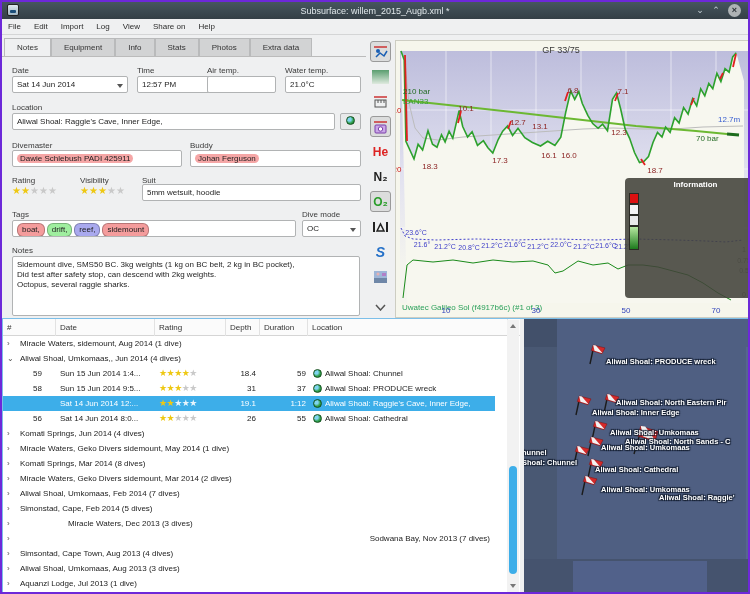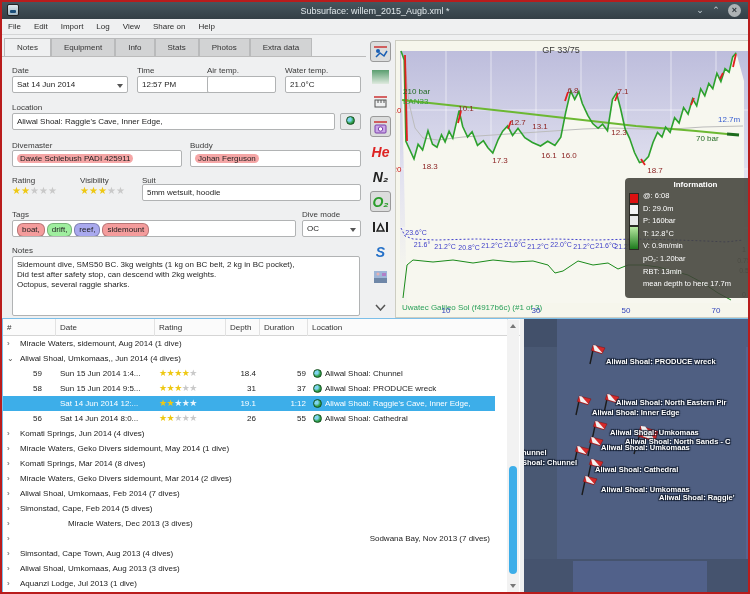--- a/index.html
+++ b/index.html
@@ -1,18 +1,18 @@
 <!DOCTYPE html>
 <html><head>
 <meta charset="utf-8">
 <style>
   * { margin:0; padding:0; box-sizing:border-box; }
   html,body { width:750px; height:594px; font-family:"Liberation Sans", sans-serif; }
   #win { position:absolute; left:0; top:0; width:750px; height:594px; background:#eff0f1;
-         border:2px solid #b91c1c; overflow:hidden; }
+         border:2px solid #6d28d9; overflow:hidden; }
   
   #titlebar { position:absolute; left:0; top:0; width:100%; height:17px;
     background:linear-gradient(#46565e,#343f46); display:flex; align-items:center; }
   #app-icon { position:absolute; left:5px; top:2px; width:12px; height:12px; border-radius:2px;
     background:linear-gradient(#dfe9ee,#9fb6c2); border:1px solid #222; }
   #app-icon:before{ content:""; position:absolute; left:2px; top:5px; width:6px; height:3px; background:#1c4f7a; border-radius:1px;}
   #title-text { width:100%; text-align:center; color:#dfe7ea; font-size:9px; }
   .winbtn { position:absolute; top:3px; width:12px; height:12px; color:#c7d2d8; font-size:9px; text-align:center; line-height:11px;}
   #btn-shade { right:42px; } #btn-max { right:26px; }
   #btn-close { right:7px; width:13px; height:13px; top:2px; border-radius:50%; background:#aeb3b5; color:#2c3338; font-weight:bold; line-height:12px;}
@@ -37,21 +37,21 @@
   .stars { position:absolute; font-size:10px; letter-spacing:0px; }
   .pill { display:inline-block; border-radius:6px; padding:0 4px; margin-right:2px; font-size:8px; color:#222; border:1px solid rgba(0,0,0,.25);}
   #notes-area { position:absolute; left:10px; top:253px; width:348px; height:60px; background:#fff;
     border:1px solid #b1b3b4; border-radius:2px; font-size:8px; color:#1d1d1d; padding:3px 4px; white-space:pre-wrap; line-height:10px;}
   .globe { display:inline-block; width:9px; height:9px; border-radius:50%;
     background:radial-gradient(circle at 35% 35%, #7fd4f0 25%, #2d9e46 60%, #1b7a33); border:1px solid #14511f; }
   
   #ptoolbar { position:absolute; left:365px; top:36px; width:27px; height:280px; background:#eff0f1;
     display:flex; flex-direction:column; align-items:center; padding-top:3px; gap:4px;}
   .tbtn { width:21px; height:21px; border-radius:3px; display:flex; align-items:center; justify-content:center;
-    font-size:14px; font-weight:bold;font-style:italic; }
+    font-size:12px; font-weight:bold; }
   .tbtn.active { border:1px solid #9a9a9a; background:#dcdddd; }
   
   #chart { position:absolute; left:393px; top:38px; width:357px; height:278px; background:#f6f6ec;
     border:1px solid #cdcdc2; overflow:hidden; }
   #chart svg { position:absolute; left:0; top:0; }
   .chart-label { position:absolute; font-size:8px; white-space:nowrap; transform:translate(-50%,-50%); }
   .depth-lab { color:#8c2424; font-size:8px; }
   .temp-lab { color:#3c3cc8; font-size:7px; }
   .tick { position:absolute; font-size:8px; white-space:nowrap; }
   #infobox { position:absolute; left:229px; top:137px; width:127px; height:120px;
@@ -310,30 +310,20 @@
         <div class="chart-label temp-lab" style="left: 119px; top: 203px;">21.6°C</div>
         <div class="chart-label temp-lab" style="left: 142px; top: 205px;">21.2°C</div>
         <div class="chart-label temp-lab" style="left: 165px; top: 203px;">22.0°C</div>
         <div class="chart-label temp-lab" style="left: 188px; top: 205px;">21.2°C</div>
         <div class="chart-label temp-lab" style="left: 210px; top: 204px;">21.6°C</div>
         <div class="chart-label temp-lab" style="left: 229px; top: 205px;">21.2°C</div>
       </div>
 
     <div id="infobox">
       <div class="ib-title">Information</div>
-      <div id="ib-rows">
-          <div class="ib-row">@: 6:08</div>
-          <div class="ib-row">D: 29.0m</div>
-          <div class="ib-row">P: 160bar</div>
-          <div class="ib-row">T: 12.8°C</div>
-          <div class="ib-row">V: 0.9m/min</div>
-          <div class="ib-row">pO₂: 1.20bar</div>
-          <div class="ib-row">RBT: 13min</div>
-          <div class="ib-row">mean depth to here 17.7m</div>
-        </div>
       <div id="ib-swatches">
         <div class="sw" style="height:11px;background:#dd1111"></div>
         <div class="sw" style="height:11px;background:#f4f4f4"></div>
         <div class="sw" style="height:11px;background:#e9e9e9"></div>
         <div class="sw" style="height:24px;background:linear-gradient(#b6e8a0,#1d7a1d)"></div>
       </div>
     </div>
   </div>
 
   <div id="bottom">

